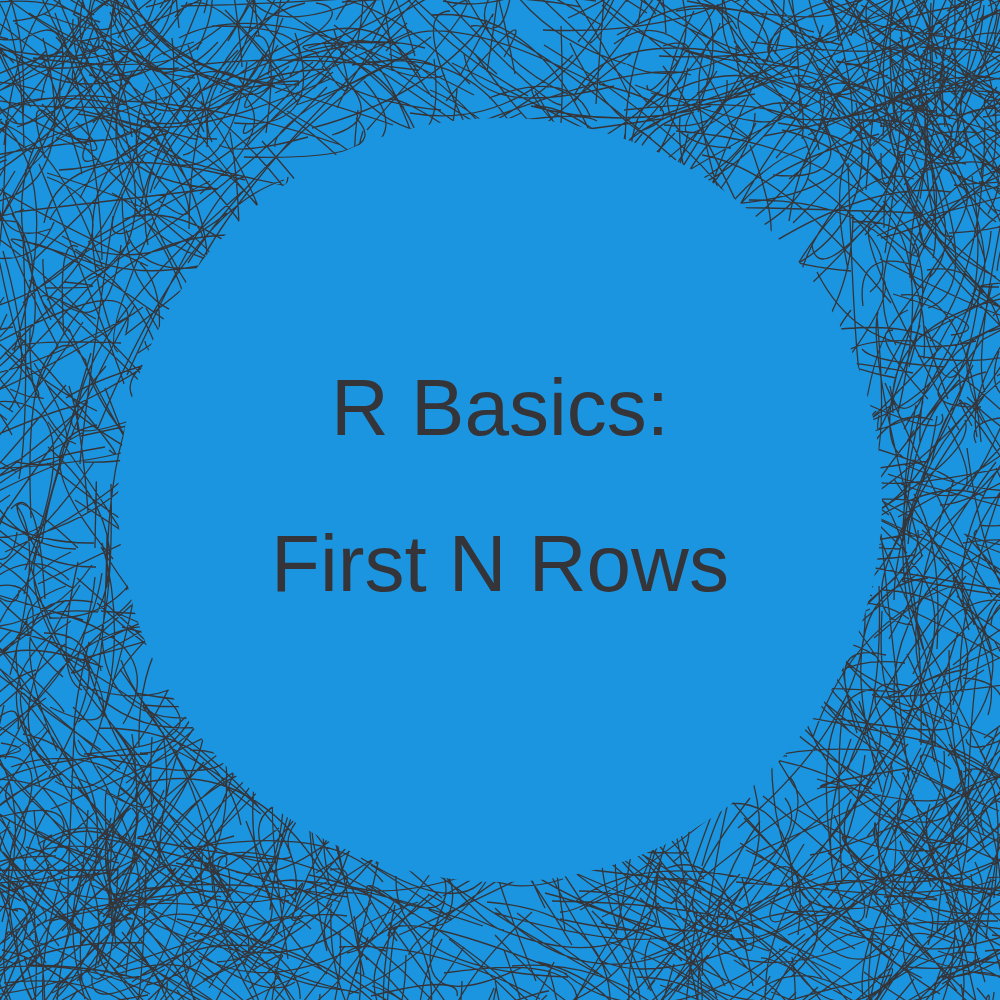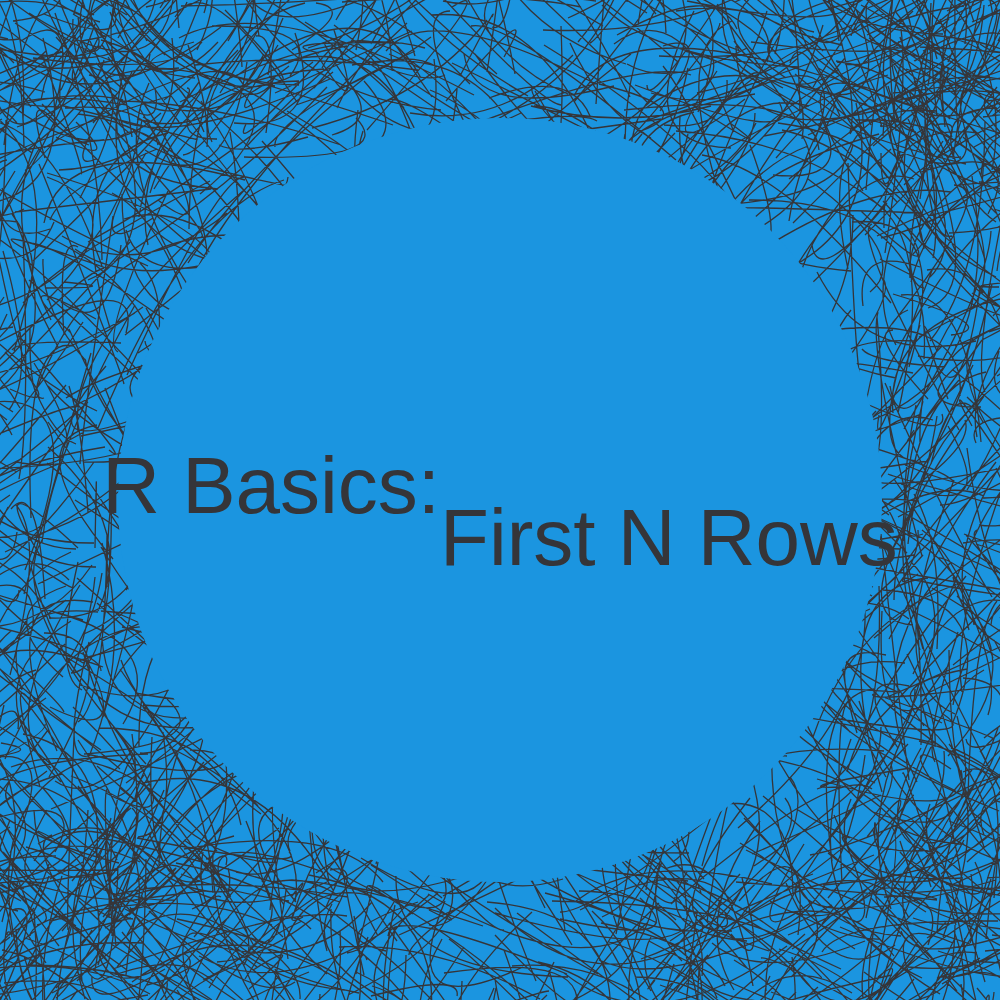--- a/index.html
+++ b/index.html
@@ -2,21 +2,21 @@
 <html><head>
 <meta charset="utf-8">
 <style>
   html, body { margin: 0; padding: 0; }
   body { width: 1000px; height: 1000px; overflow: hidden; background: #1b95e0; }
   .canvas { position: relative; width: 1000px; height: 1000px; background: #1b95e0; overflow: hidden; }
   .lines { position: absolute; left: 0; top: 0; width: 1000px; height: 1000px; }
   .circle {
     position: absolute; left: 118px; top: 118px; width: 764px; height: 764px;
     border-radius: 50%; background: #1b95e0;
-    display: flex; flex-direction: row; align-items: center; justify-content: center;
+    display: flex; flex-direction: column; align-items: center; justify-content: center;
   }
   .title-line {
     font-family: "Liberation Sans", sans-serif; color: #353539;
     font-size: 80px; line-height: 1; white-space: nowrap;
   }
   .line1 { margin-top: -28px; }
   .line2 { margin-top: 76px; }
 </style>
 </head>
 <body>

